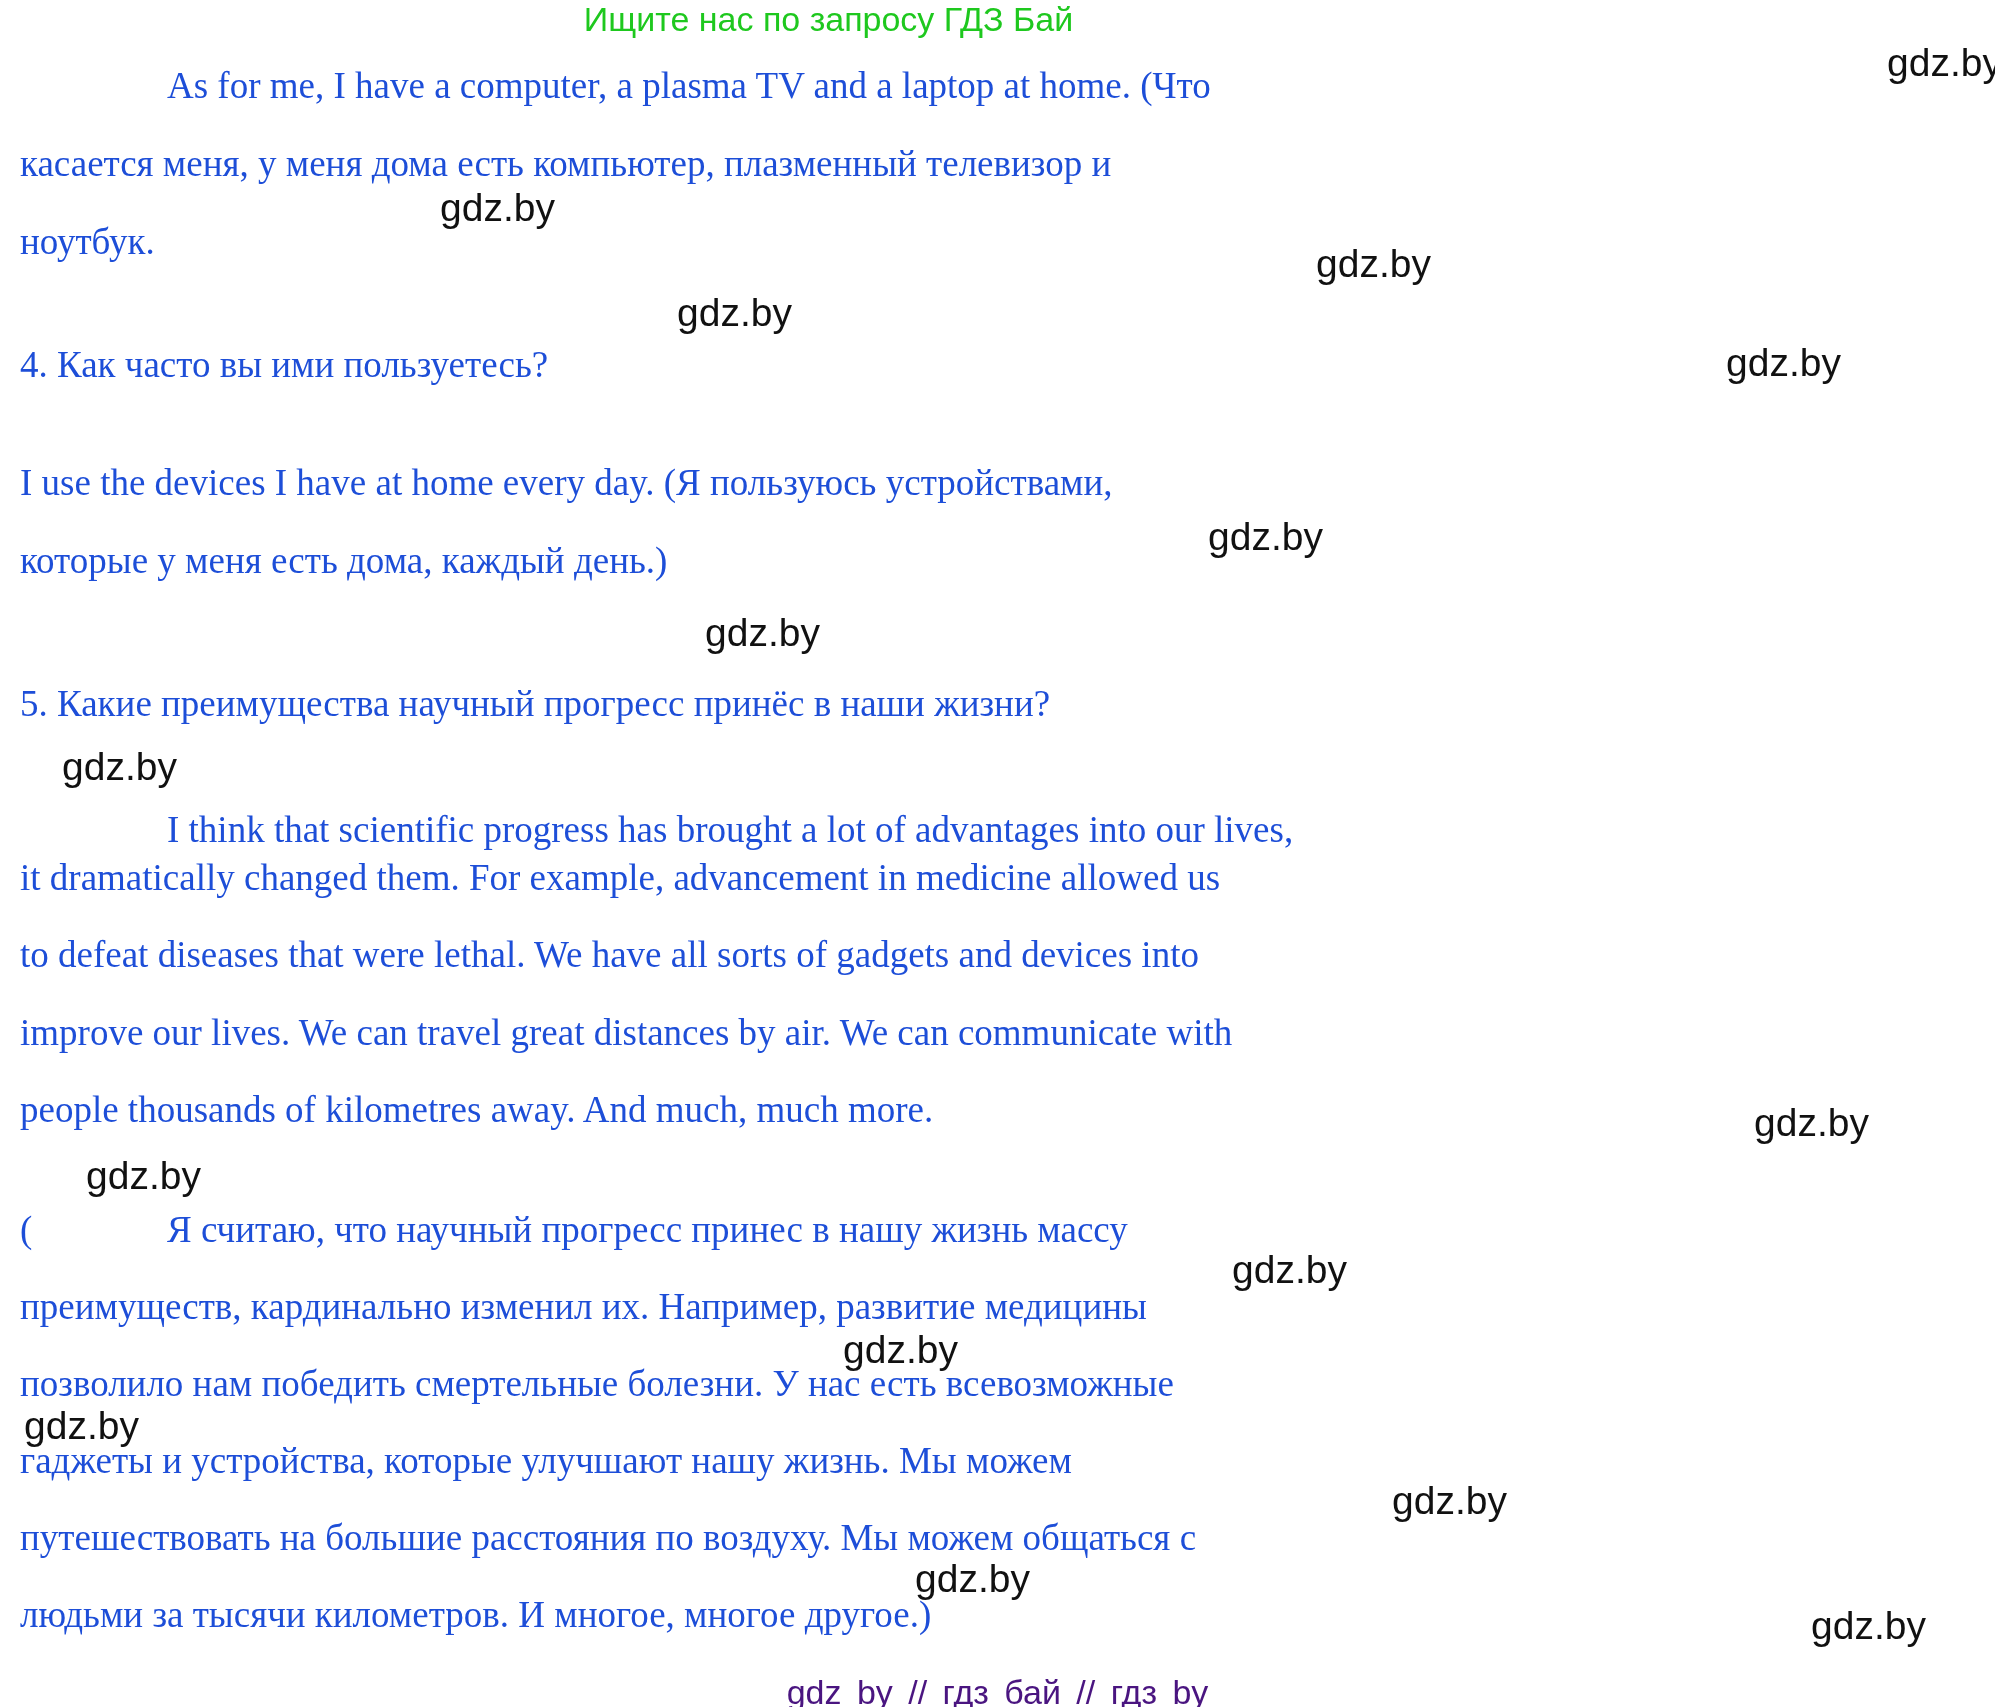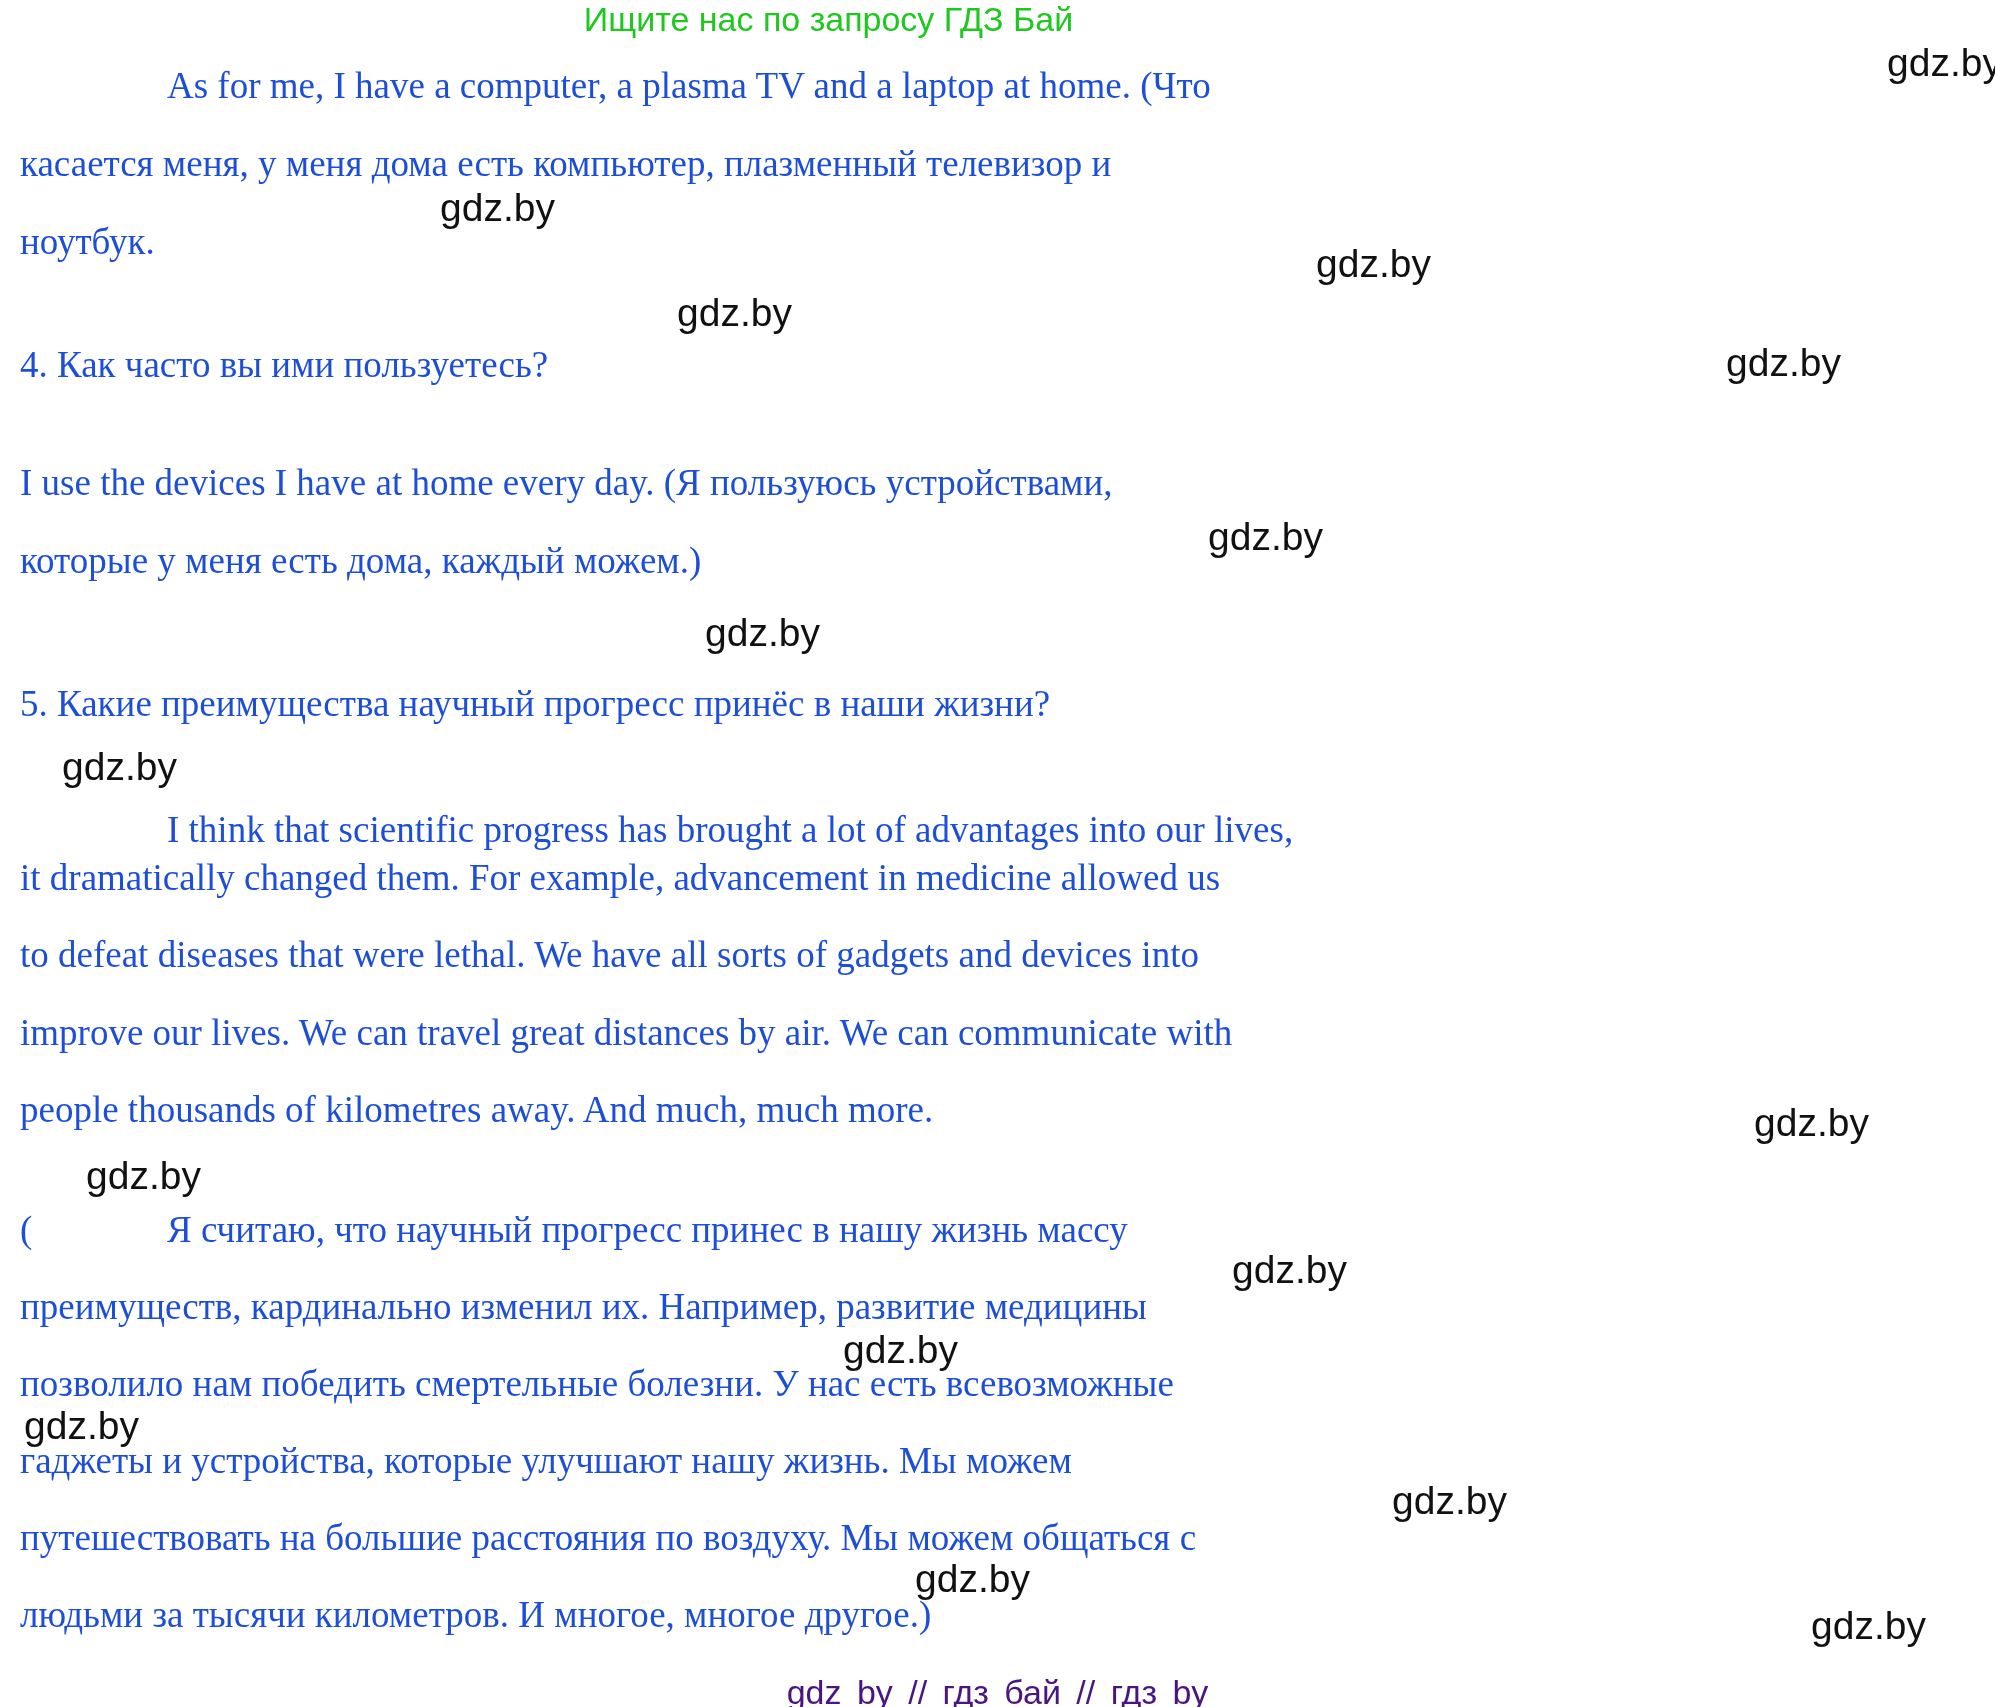--- a/index.html
+++ b/index.html
@@ -25,21 +25,21 @@
 
 <div class="header">Ищите нас по запросу ГДЗ Бай</div>
 
 <div class="line" style="top:56px;left:167px">As for me, I have a computer, a plasma TV and a laptop at home. (Что</div>
 <div class="line" style="top:134px">касается меня, у меня дома есть компьютер, плазменный телевизор и</div>
 <div class="line" style="top:212px">ноутбук.</div>
 
 <div class="line" style="top:335px">4. Как часто вы ими пользуетесь?</div>
 
 <div class="line" style="top:453px">I use the devices I have at home every day. (Я пользуюсь устройствами,</div>
-<div class="line" style="top:531px">которые у меня есть дома, каждый можем.)</div>
+<div class="line" style="top:531px">которые у меня есть дома, каждый день.)</div>
 
 <div class="line" style="top:674px">5. Какие преимущества научный прогресс принёс в наши жизни?</div>
 
 <div class="line" style="top:800px;left:167px">I think that scientific progress has brought a lot of advantages into our lives,</div>
 <div class="line" style="top:848px">it dramatically changed them. For example, advancement in medicine allowed us</div>
 <div class="line" style="top:925px">to defeat diseases that were lethal. We have all sorts of gadgets and devices into</div>
 <div class="line" style="top:1003px">improve our lives. We can travel great distances by air. We can communicate with</div>
 <div class="line" style="top:1080px">people thousands of kilometres away. And much, much more.</div>
 
 <div class="line" style="top:1200px">(</div>

